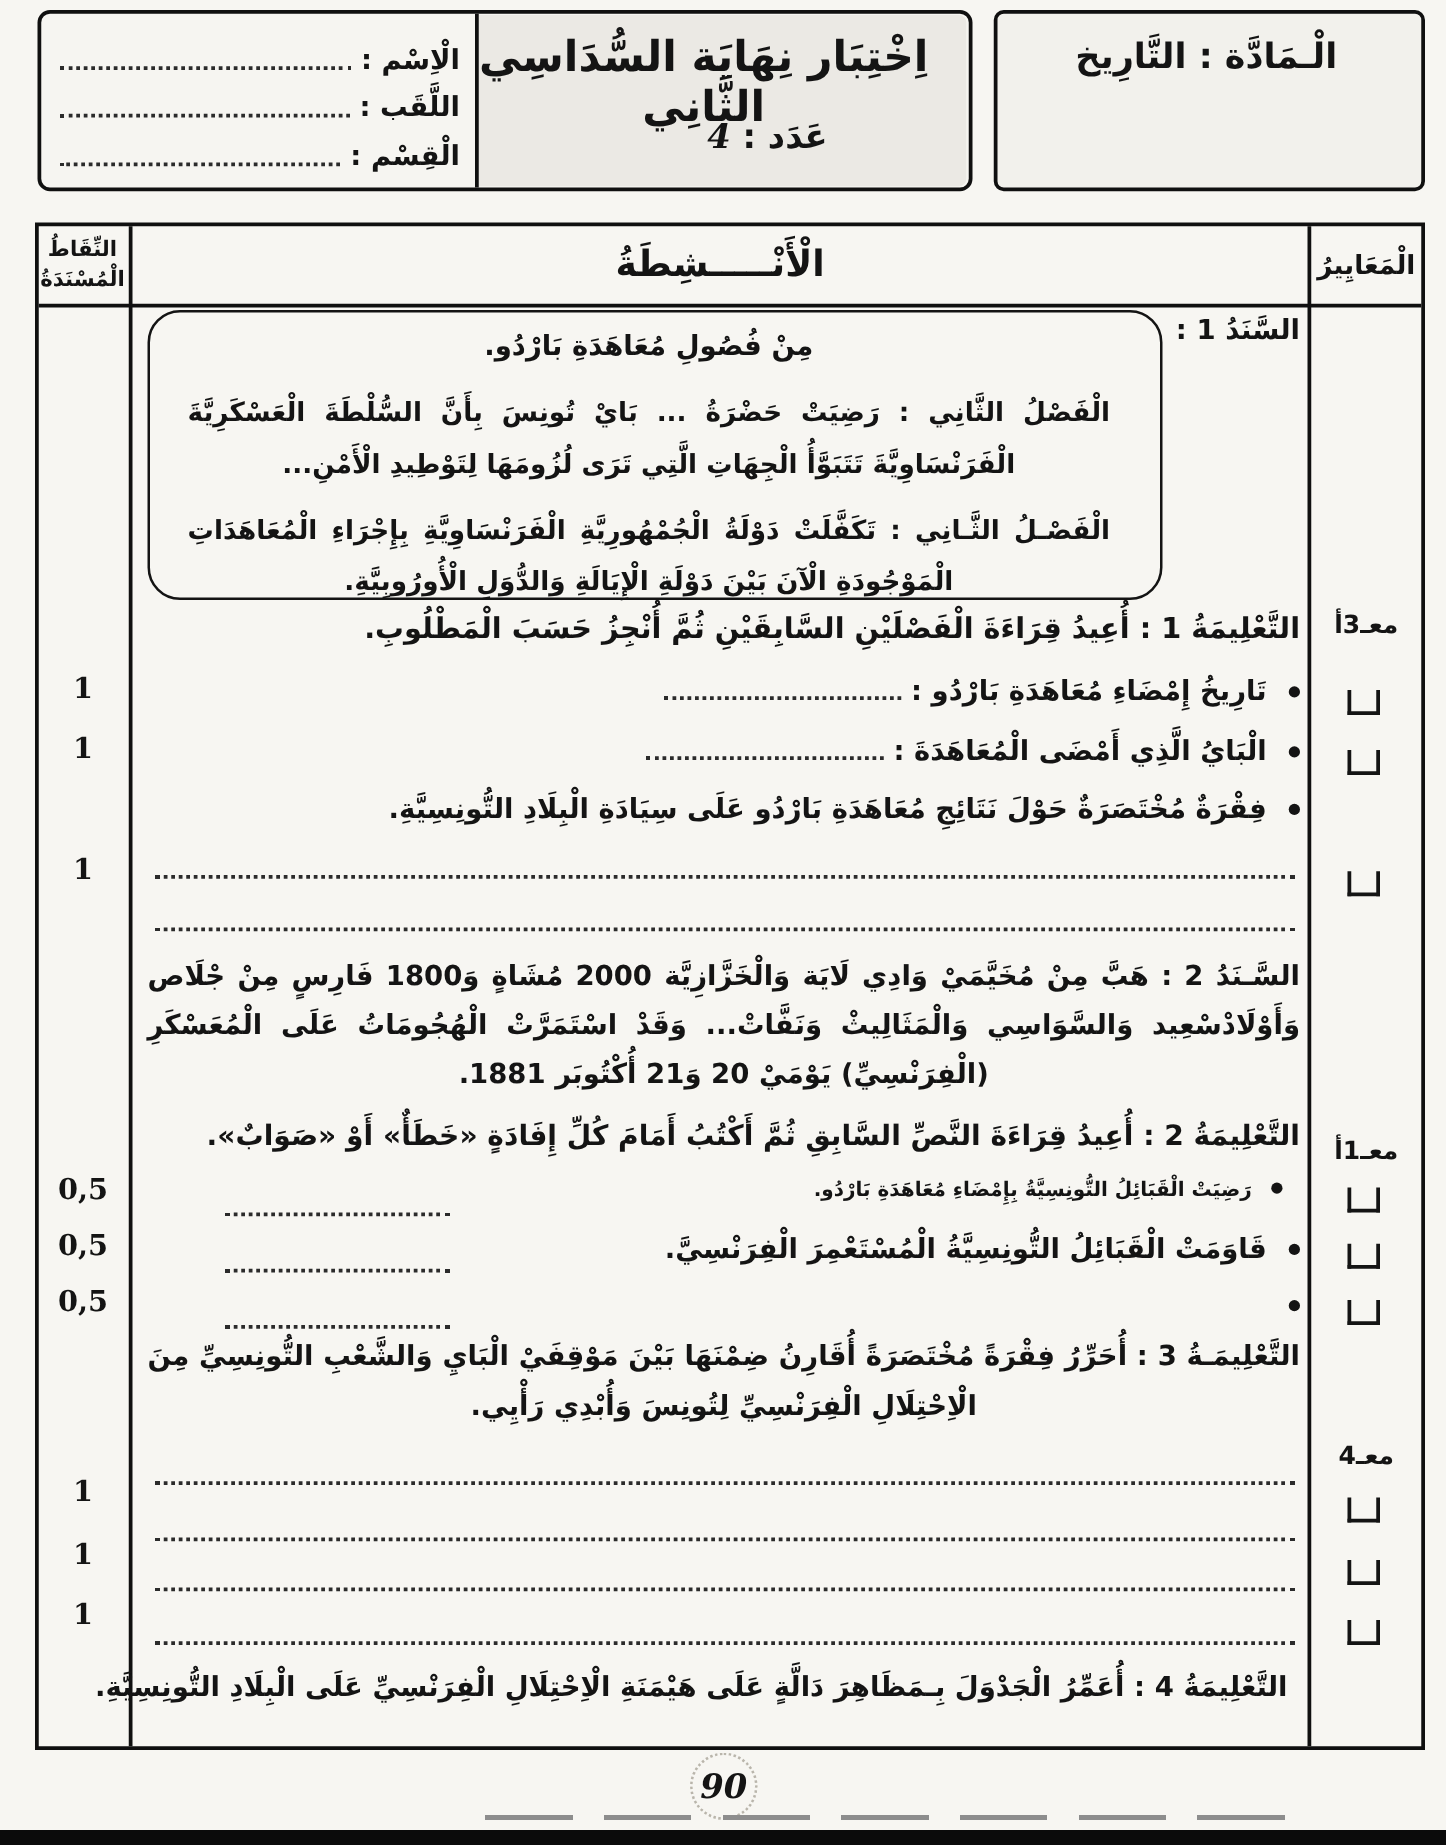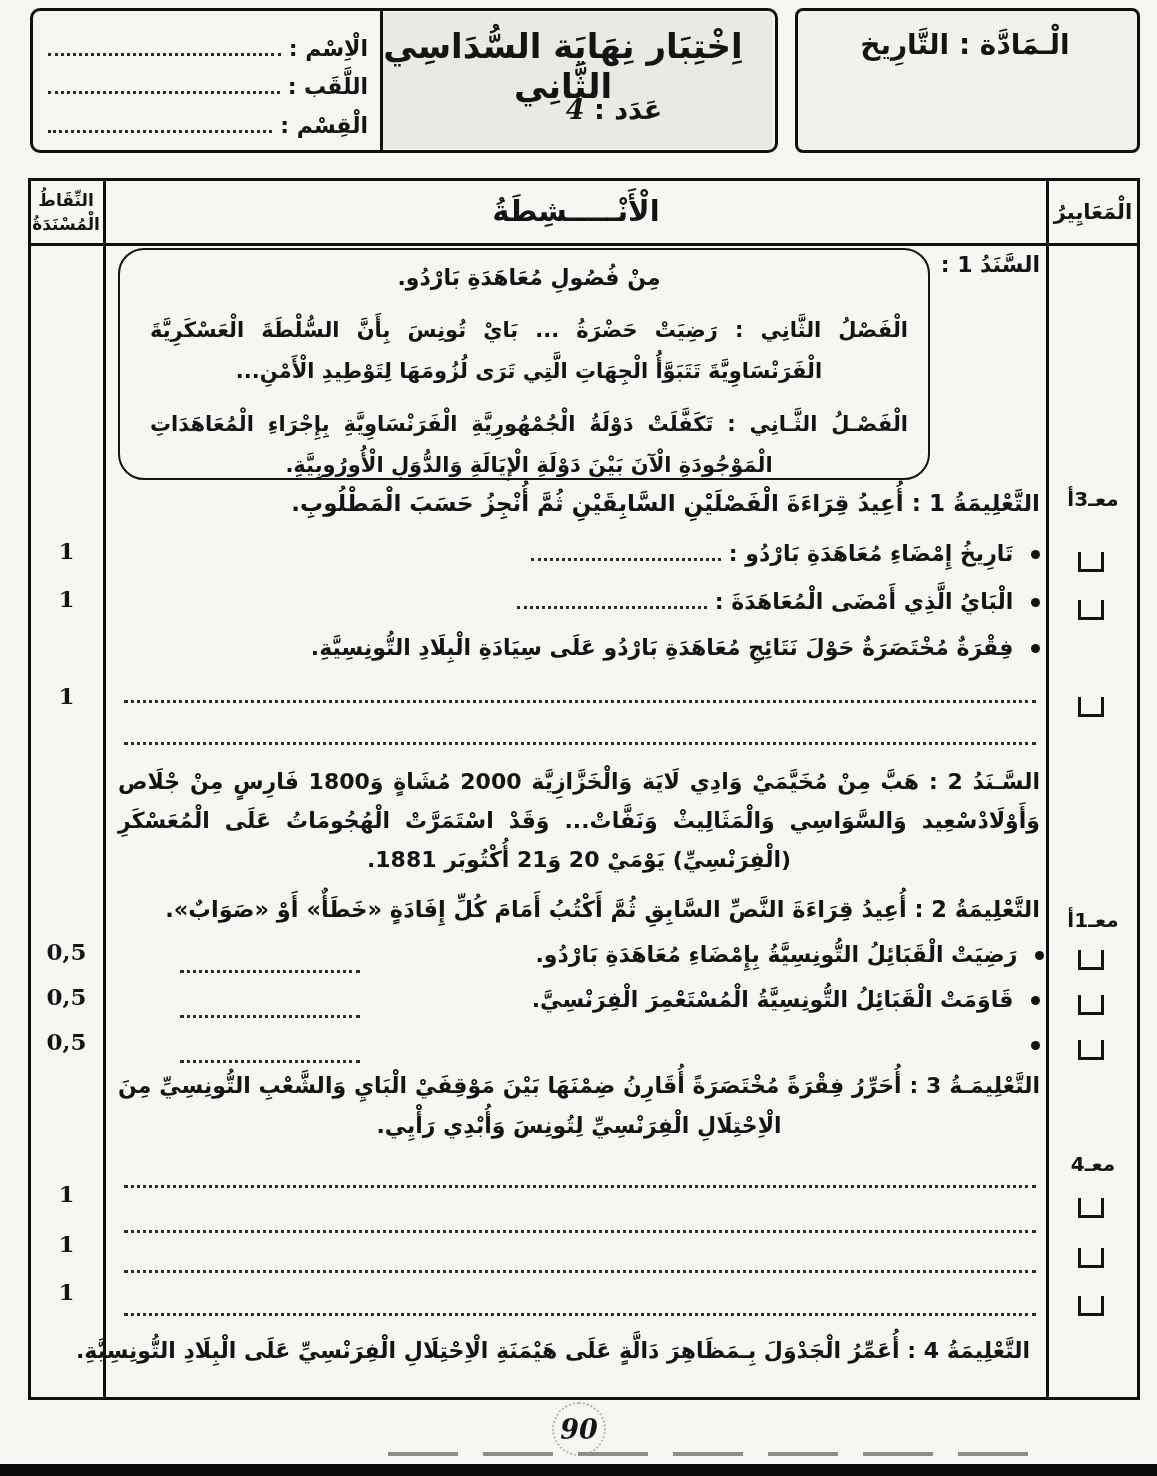--- a/index.html
+++ b/index.html
@@ -25,21 +25,21 @@
   .bullet{display:inline-block;width:9px;height:9px;border-radius:50%;background:#141414;margin-left:10px;vertical-align:2px;}
   .dotseg{display:inline-block;width:190px;border-bottom:3px dotted #2b2b2b;height:4px;}
   .dotline{position:absolute;height:0;border-bottom:3px dotted #2b2b2b;}
   .ansdots{position:absolute;height:0;border-bottom:3px dotted #2b2b2b;}
   
   .pt{position:absolute;left:28px;width:77px;text-align:center;font-family:"DejaVu Serif",serif;
       font-weight:bold;font-size:23px;}
   .crit{position:absolute;left:1048px;width:90px;text-align:center;direction:rtl;font-weight:bold;font-size:20px;}
   .chk{position:absolute;left:1078px;width:26px;height:20px;border:3px solid #141414;border-top:none;box-sizing:border-box;}
   
-  .docbox{position:absolute;border:2px solid #141414;border-radius:26px;box-sizing:border-box;padding:8px 8px 6px 18px;direction:rtl;}
+  .docbox{position:absolute;border:2px solid #141414;border-radius:26px;box-sizing:border-box;padding:8px 28px 6px 18px;direction:rtl;}
   .docbox .dtitle{text-align:center;font-weight:bold;font-size:22px;line-height:40px;}
   .docbox p{margin:12px;font-size:21px;font-weight:bold;line-height:41px;text-align:justify;text-align-last:center;}
   
   .stamp{position:absolute;width:54px;height:54px;border:2px dotted #b9b5ab;border-radius:50%;
          text-align:center;line-height:52px;font-family:"DejaVu Serif",serif;font-style:italic;font-weight:bold;font-size:27px;box-sizing:border-box;}
   .grayline{position:absolute;height:4px;background:repeating-linear-gradient(90deg,#8d8d8d 0px,#8d8d8d 70px,transparent 70px,transparent 95px);}
   .blackbar{position:absolute;left:0;width:1157px;height:12px;background:#0b0b0b;}
   .num4{font-family:"DejaVu Serif",serif;font-style:italic;}
 </style>
 </head>
@@ -122,21 +122,21 @@
   <div class="para" style="left:118px;top:762px;width:922px;font-size:22px;line-height:39px;">
     <span>السَّـنَدُ 2 :</span>
     <span>هَبَّ مِنْ مُخَيَّمَيْ وَادِي لَايَة وَالْخَزَّازِيَّة 2000 مُشَاةٍ وَ1800 فَارِسٍ مِنْ جْلَاص وَأَوْلَادْسْعِيد وَالسَّوَاسِي وَالْمَثَالِيثْ وَنَفَّاتْ... وَقَدْ اسْتَمَرَّتْ الْهُجُومَاتُ عَلَى الْمُعَسْكَرِ (الْفِرَنْسِيِّ) يَوْمَيْ 20 وَ21 أُكْتُوبَر 1881.</span>
   </div>
 
   <div class="rowline" style="left:118px;top:896px;width:922px;font-size:22.5px;">
     <span>التَّعْلِيمَةُ 2 :</span>
     <span>أُعِيدُ قِرَاءَةَ النَّصِّ السَّابِقِ ثُمَّ أَكْتُبُ أَمَامَ كُلِّ إِفَادَةٍ «خَطَأٌ» أَوْ «صَوَابٌ».</span>
   </div>
 
-  <div class="rowline" style="left:122px;top:942px;width:922px;font-size:22px;text-align:right;">
+  <div class="rowline" style="left:104px;top:942px;width:922px;font-size:16px;text-align:right;">
     <span class="bullet"></span>
     <span>رَضِيَتْ الْقَبَائِلُ التُّونِسِيَّةُ بِإِمْضَاءِ مُعَاهَدَةِ بَارْدُو.</span>
   </div>
   <div class="rowline" style="left:118px;top:987px;width:922px;font-size:22px;">
     <span class="bullet"></span>
     <span>قَاوَمَتْ الْقَبَائِلُ التُّونِسِيَّةُ الْمُسْتَعْمِرَ الْفِرَنْسِيَّ.</span>
   </div>
   <div class="rowline" style="left:118px;top:1032px;width:922px;font-size:22px;">
     <span class="bullet"></span>
   </div>

